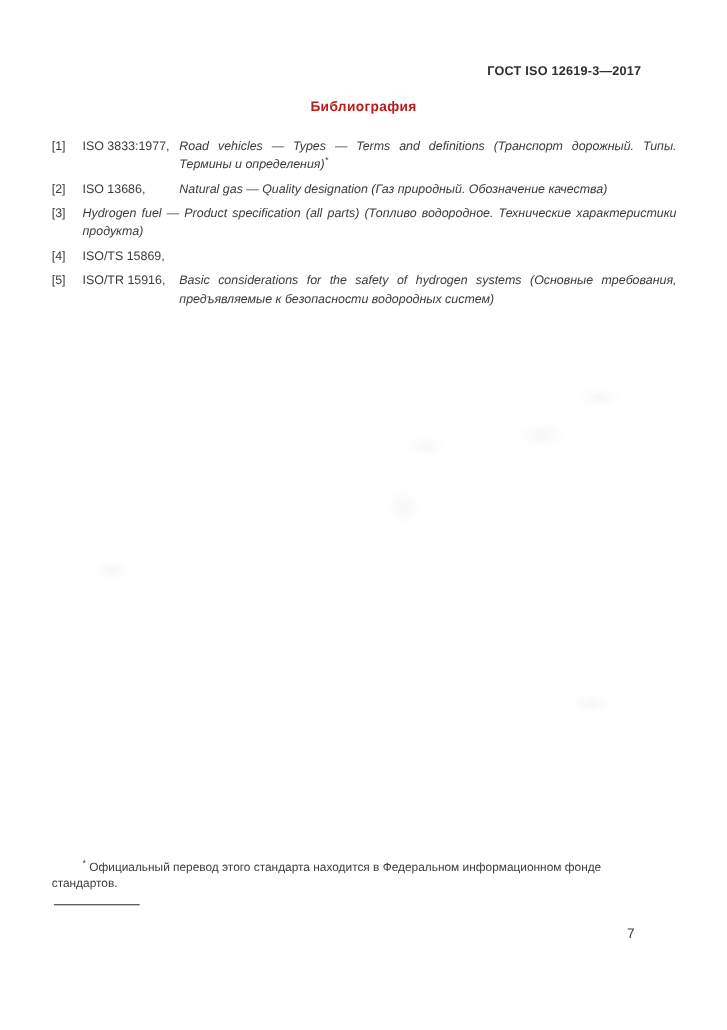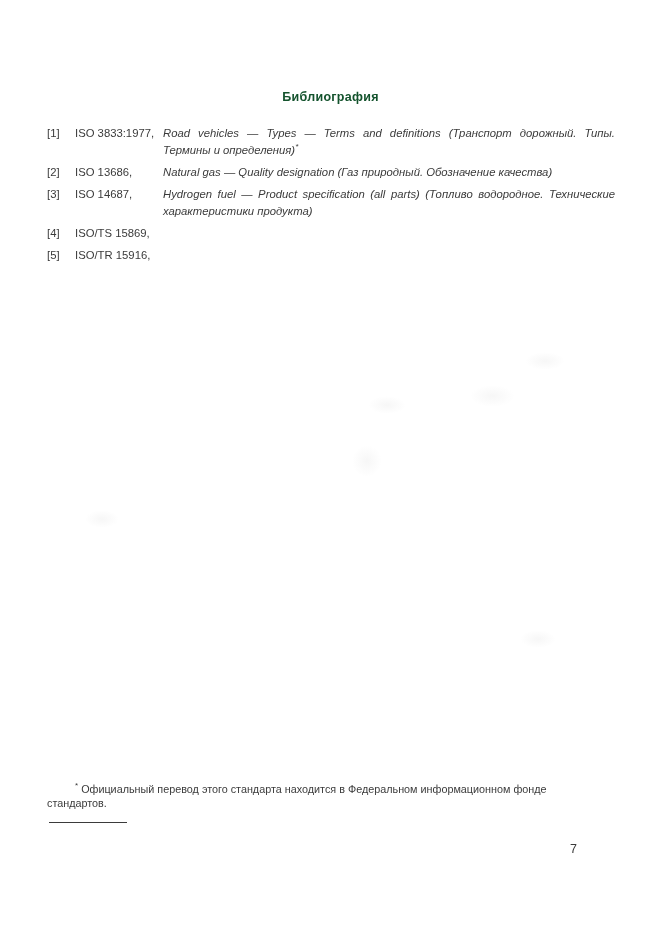--- a/index.html
+++ b/index.html
@@ -24,21 +24,21 @@
     letter-spacing: 0.2px;
   }
   .doc-title {
     position: absolute;
     top: 90px;
     left: 0;
     right: 0;
     text-align: center;
     font-size: 12.5px;
     font-weight: bold;
-    color: #14532d;
+    color: #b91c1c;
     letter-spacing: 0.3px;
   }
   .bibliography {
     position: absolute;
     top: 125px;
     left: 47px;
     width: 568px;
   }
   .bib-entry {
     display: flex;
@@ -79,51 +79,52 @@
     border-radius: 50%;
     background: radial-gradient(ellipse at center, rgba(60,60,60,0.045) 0%, rgba(60,60,60,0.0) 70%);
     pointer-events: none;
   }
 </style>
 </head>
 <body>
 
 <div class="page">
 
+  <div class="doc-header">ГОСТ ISO 12619-3—2017</div>
 
   <div class="doc-title">Библиография</div>
 
   <div class="bibliography">
 
     <div class="bib-entry">
       <span class="bib-ref">[1]</span>
       <span class="bib-code">ISO 3833:1977,</span>
       <span class="bib-text"><span>Road vehicles — Types — Terms and definitions (Транспорт дорожный. Типы. Термины и определения)</span><sup>*</sup></span>
     </div>
 
     <div class="bib-entry">
       <span class="bib-ref">[2]</span>
       <span class="bib-code">ISO 13686,</span>
       <span class="bib-text">Natural gas — Quality designation (Газ природный. Обозначение качества)</span>
     </div>
 
     <div class="bib-entry">
       <span class="bib-ref">[3]</span>
-      <span class="bib-code">ISO 14687,</span>
       <span class="bib-text">Hydrogen fuel — Product specification (all parts) (Топливо водородное. Технические характеристики продукта)</span>
     </div>
 
     <div class="bib-entry">
       <span class="bib-ref">[4]</span>
       <span class="bib-code">ISO/TS 15869,</span>
     </div>
 
     <div class="bib-entry">
       <span class="bib-ref">[5]</span>
       <span class="bib-code">ISO/TR 15916,</span>
+      <span class="bib-text">Basic considerations for the safety of hydrogen systems (Основные требования, предъявляемые к безопасности водородных систем)</span>
     </div>
 
   </div>
 
   <div class="scan-artifact" style="left:525px; top:352px; width:40px; height:18px;"></div>
   <div class="scan-artifact" style="left:470px; top:385px; width:45px; height:22px;"></div>
   <div class="scan-artifact" style="left:368px; top:396px; width:38px; height:18px;"></div>
   <div class="scan-artifact" style="left:352px; top:445px; width:30px; height:32px;"></div>
   <div class="scan-artifact" style="left:85px; top:510px; width:34px; height:18px;"></div>
   <div class="scan-artifact" style="left:520px; top:630px; width:36px; height:18px;"></div>

